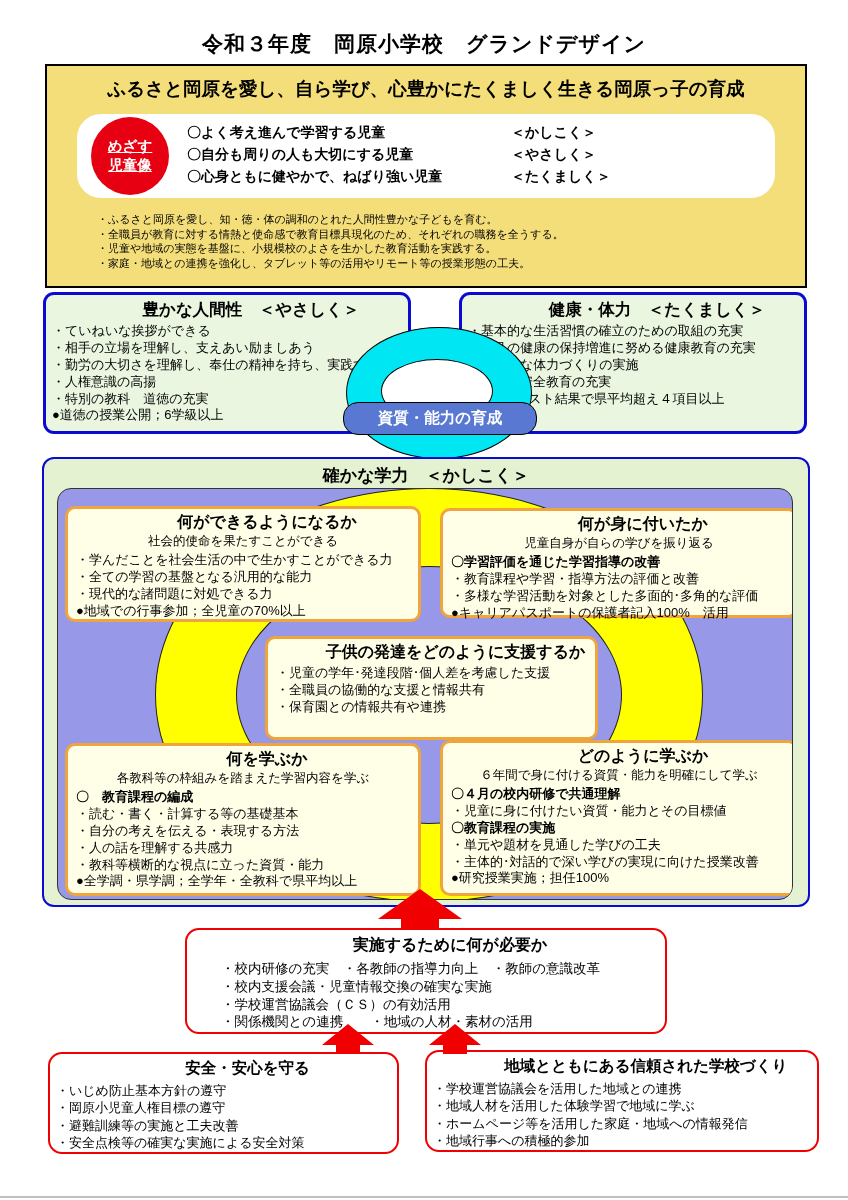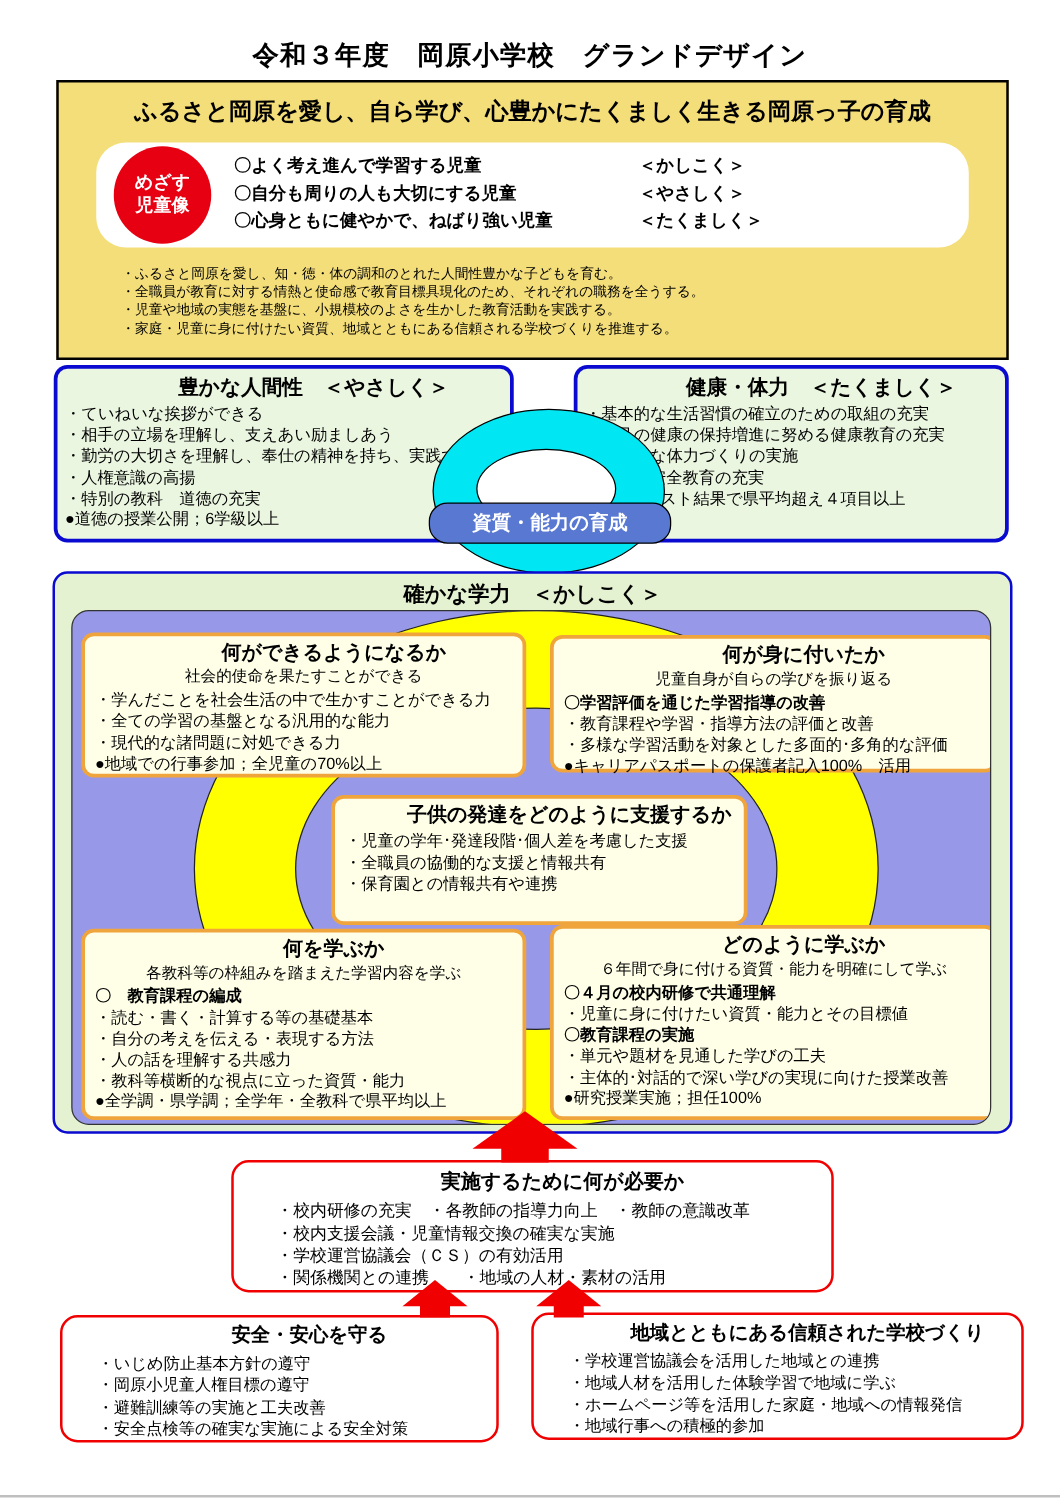--- a/index.html
+++ b/index.html
@@ -7,21 +7,21 @@
   #page{position:relative;width:848px;height:1200px;background:#fff;overflow:hidden;}
   .abs{position:absolute;}
 
   
   .page-title{left:0;top:30px;width:848px;font-size:21px;font-weight:bold;text-align:center;letter-spacing:1px;}
 
   
   .goal-panel{left:45px;top:64px;width:758px;height:220px;background:#F4DE7A;border:2px solid #000;}
   .slogan{left:0;top:10px;width:758px;font-size:18.5px;font-weight:bold;text-align:center;}
   .aim-box{left:30px;top:48px;width:698px;height:84px;background:#fff;border-radius:24px;}
-  .aim-badge{left:14px;top:3px;width:78px;height:78px;background:#E60012;border-radius:50%;color:#fff;font-weight:bold;font-size:14.5px;text-align:center;display:flex;flex-direction:column;justify-content:center;line-height:1.3;}
+  .aim-badge{left:14px;top:3px;width:78px;height:78px;background:#E60012;border-radius:50%;color:#fff;font-weight:bold;font-size:14.5px;text-align:center;display:flex;flex-direction:column;justify-content:center;line-height:1.3;text-decoration:underline;}
   .goal-rows{left:110px;top:8px;width:578px;display:flex;flex-direction:column;gap:4px;font-size:14px;padding-top:2px;}
   .goal-row{display:flex;font-weight:bold;}
   .goal-text{width:320px;}
   .goal-tag{margin-left:4px;}
   .policy-list{left:50px;top:146px;width:700px;font-size:11px;line-height:1.32;}
 
   
   .blue-box{background:#EAF6E0;border:2.5px solid #0A0AD0;border-radius:10px;box-shadow:0 0 0 1px #0A0AD0;}
   .humanity-box{left:44px;top:293px;width:362px;height:136px;}
   .health-box{left:460px;top:293px;width:342px;height:136px;}
@@ -59,21 +59,21 @@
   
   .red-box{background:#fff;border:2.5px solid #F00000;border-radius:14px;z-index:2;}
   .impl-box{left:185px;top:928px;width:478px;height:102px;}
   .impl-box .box-title{font-size:16px;margin-top:5px;}
   .impl-box .li{font-size:13.5px;line-height:1.32;margin-left:20px;}
   .impl-box .list{padding:4px 12px 0 14px;}
   .safety-box{left:48px;top:1052px;width:347px;height:98px;}
   .community-box{left:425px;top:1050px;width:390px;height:98px;}
   .safety-box .box-title,.community-box .box-title{font-size:15.5px;margin-top:4px;}
   .safety-box .li,.community-box .li{font-size:13px;line-height:1.33;}
-  .safety-box .list,.community-box .list{padding:3px 8px 0 28px;}
+  .safety-box .list,.community-box .list{padding:3px 8px 0 6px;}
 
   
   .arrow-up{z-index:3;}
   .arrow-head{position:absolute;width:0;height:0;}
   .arrow-stem{position:absolute;background:#F00000;}
   .arrow-main{left:378px;top:889px;width:84px;height:41px;}
   .arrow-main .arrow-head{left:0;top:0;border-left:42px solid transparent;border-right:42px solid transparent;border-bottom:30px solid #F00000;}
   .arrow-main .arrow-stem{left:23px;top:29px;width:38px;height:12px;}
   .arrow-left-small{left:322px;top:1024px;width:52px;height:30px;}
   .arrow-right-small{left:429px;top:1024px;width:52px;height:30px;}
@@ -108,21 +108,21 @@
         <div class="goal-row">
           <span class="goal-text">〇心身ともに健やかで、ねばり強い児童</span>
           <span class="goal-tag">＜たくましく＞</span>
         </div>
       </div>
     </div>
     <div class="abs policy-list list">
         <div class="li">・ふるさと岡原を愛し、知・徳・体の調和のとれた人間性豊かな子どもを育む。</div>
         <div class="li">・全職員が教育に対する情熱と使命感で教育目標具現化のため、それぞれの職務を全うする。</div>
         <div class="li">・児童や地域の実態を基盤に、小規模校のよさを生かした教育活動を実践する。</div>
-        <div class="li">・家庭・児童に身に付けたい資質、地域とともにある信頼される学校づくりを推進する。</div>
+        <div class="li">・家庭・地域との連携を強化し、タブレット等の活用やリモート等の授業形態の工夫。</div>
       </div>
   </div>
 
   <div class="abs blue-box humanity-box">
     <div class="box-title">豊かな人間性　＜やさしく＞</div>
     <div class="list">
         <div class="li">・ていねいな挨拶ができる</div>
         <div class="li">・相手の立場を理解し、支えあい励ましあう</div>
         <div class="li">・勤労の大切さを理解し、奉仕の精神を持ち、実践する</div>
         <div class="li">・人権意識の高揚</div>

